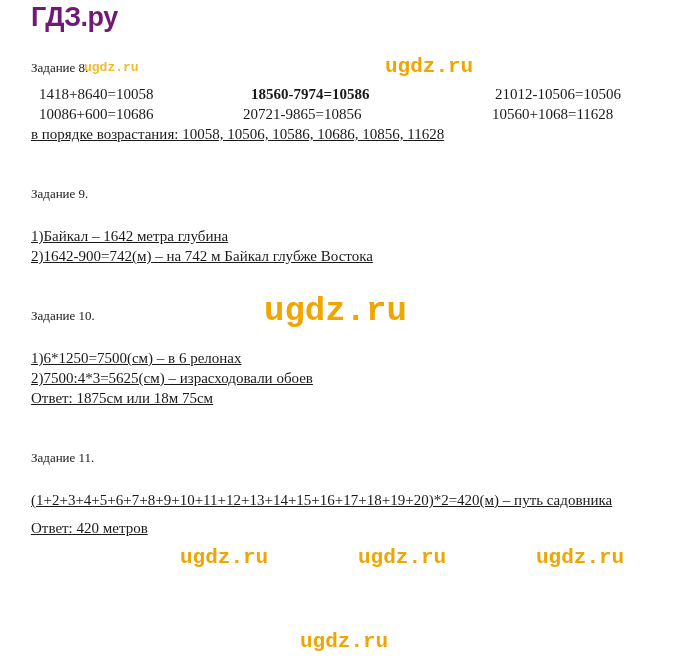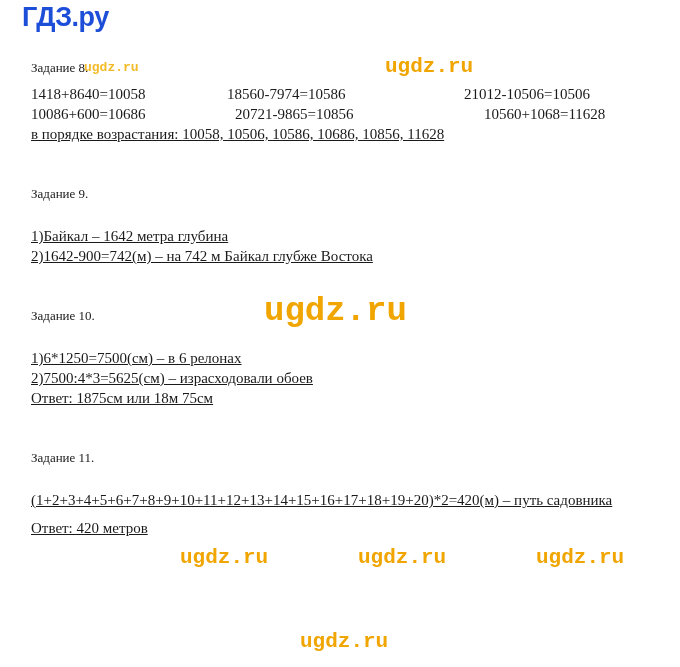--- a/index.html
+++ b/index.html
@@ -15,26 +15,26 @@
     position: relative;
     overflow: hidden;
   }
   .page {
     position: relative;
     width: 680px;
     height: 667px;
   }
   .site-logo {
     position: absolute;
-    left: 22px;
+    left: 31px;
     top: 2px;
     font-family: "Liberation Sans", sans-serif;
     font-size: 27px;
     font-weight: bold;
-    color: #1d4ed8;
+    color: #701a75;
     letter-spacing: -0.5px;
   }
   .content {
     position: absolute;
     left: 31px;
     top: 42px;
     width: 620px;
     font-size: 15px;
     line-height: 20px;
   }
@@ -47,29 +47,30 @@
   }
   .spacer-lg { height: 24px; }
   .spacer-md { height: 16px; }
   .spacer-sm { height: 8px; }
   .line { white-space: pre-wrap; text-decoration: underline; }
 
   
   .calc-row {
     position: relative;
     height: 20px;
+    margin-left: 8px;
   }
   .calc-row span {
     position: absolute;
     top: 0;
     white-space: pre;
   }
   .c1 { left: 0px; }
-  .c2 { left: 196px; }
-  .c3 { left: 433px; }
+  .c2 { left: 212px; font-weight: bold; }
+  .c3 { left: 456px; }
   .c2b { left: 204px; }
   .c3b { left: 453px; }
 
   
   .wm {
     position: absolute;
     font-family: Liberation Mono, monospace;
     color: #f0a500;
     font-weight: bold;
     pointer-events: none;

